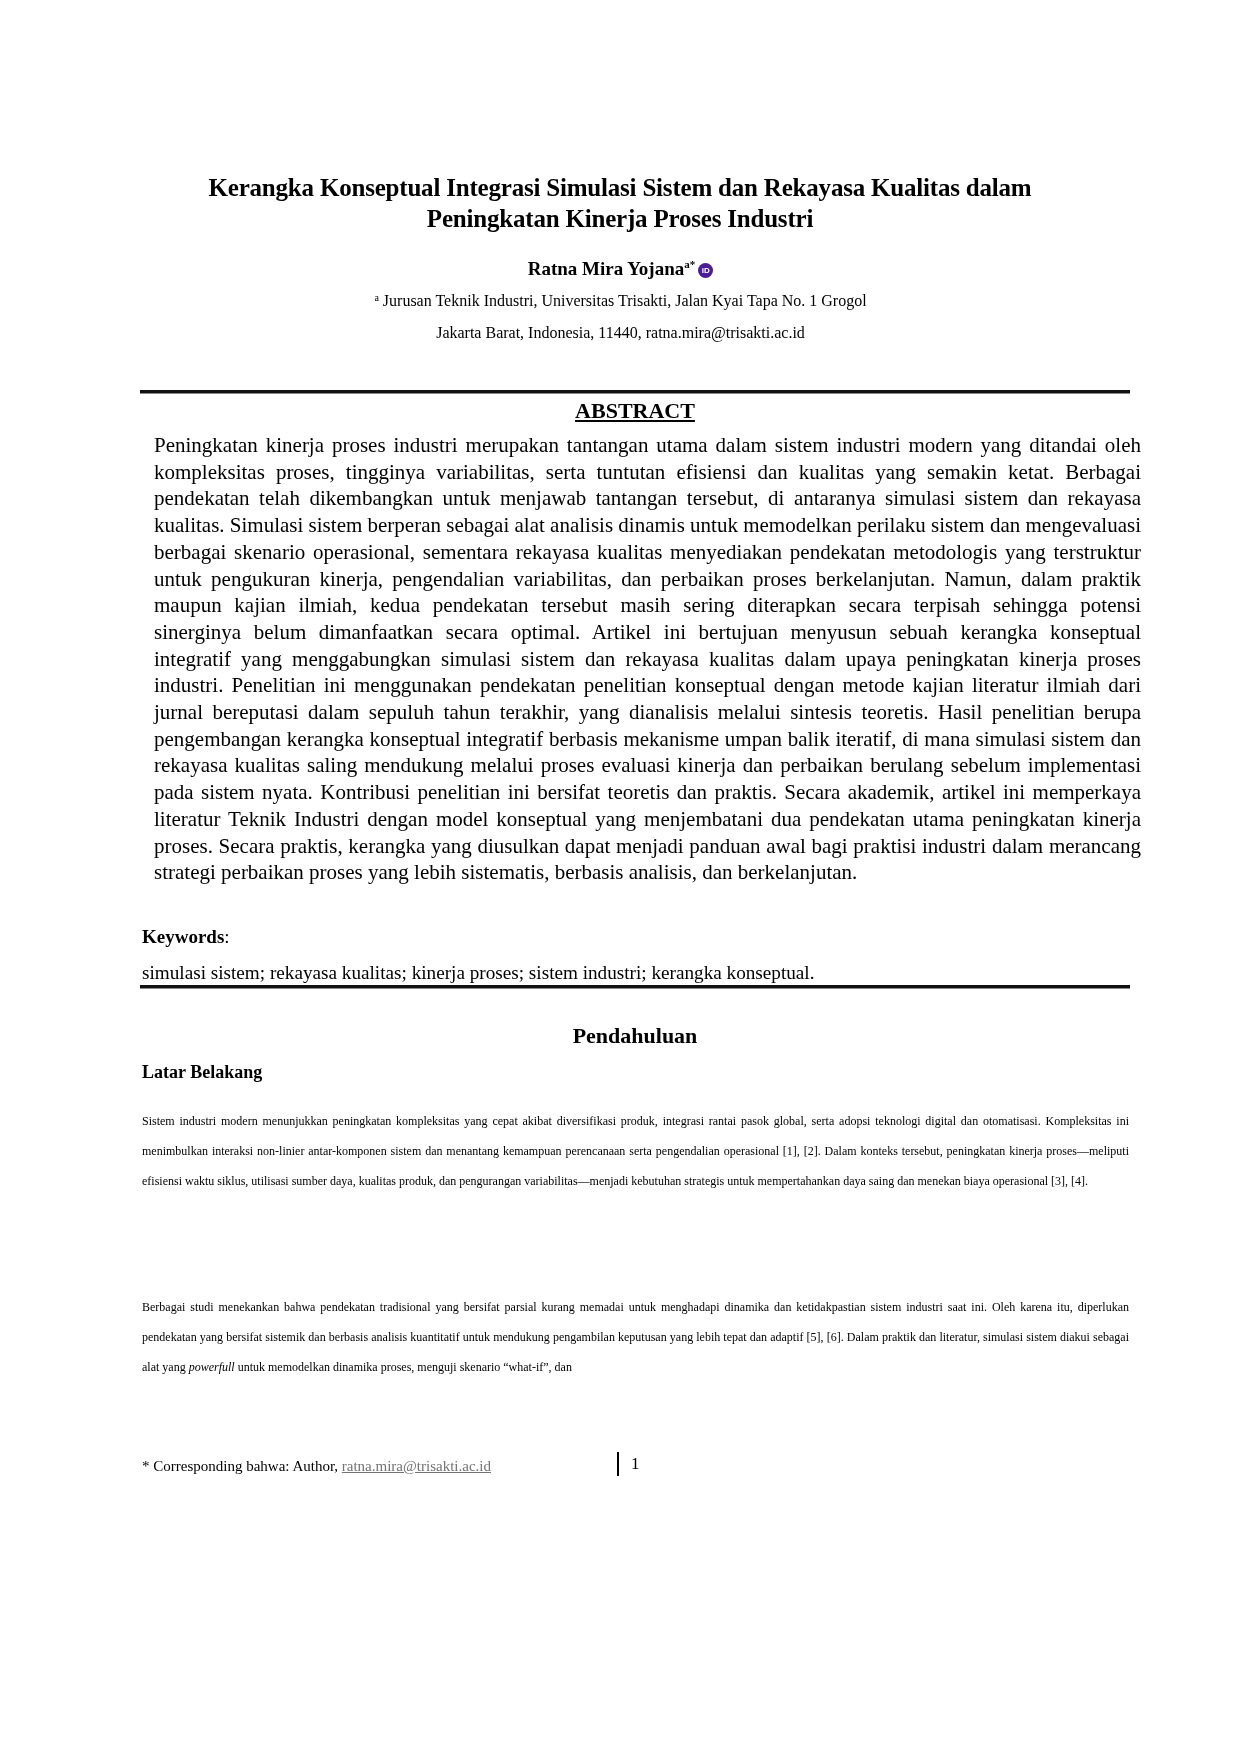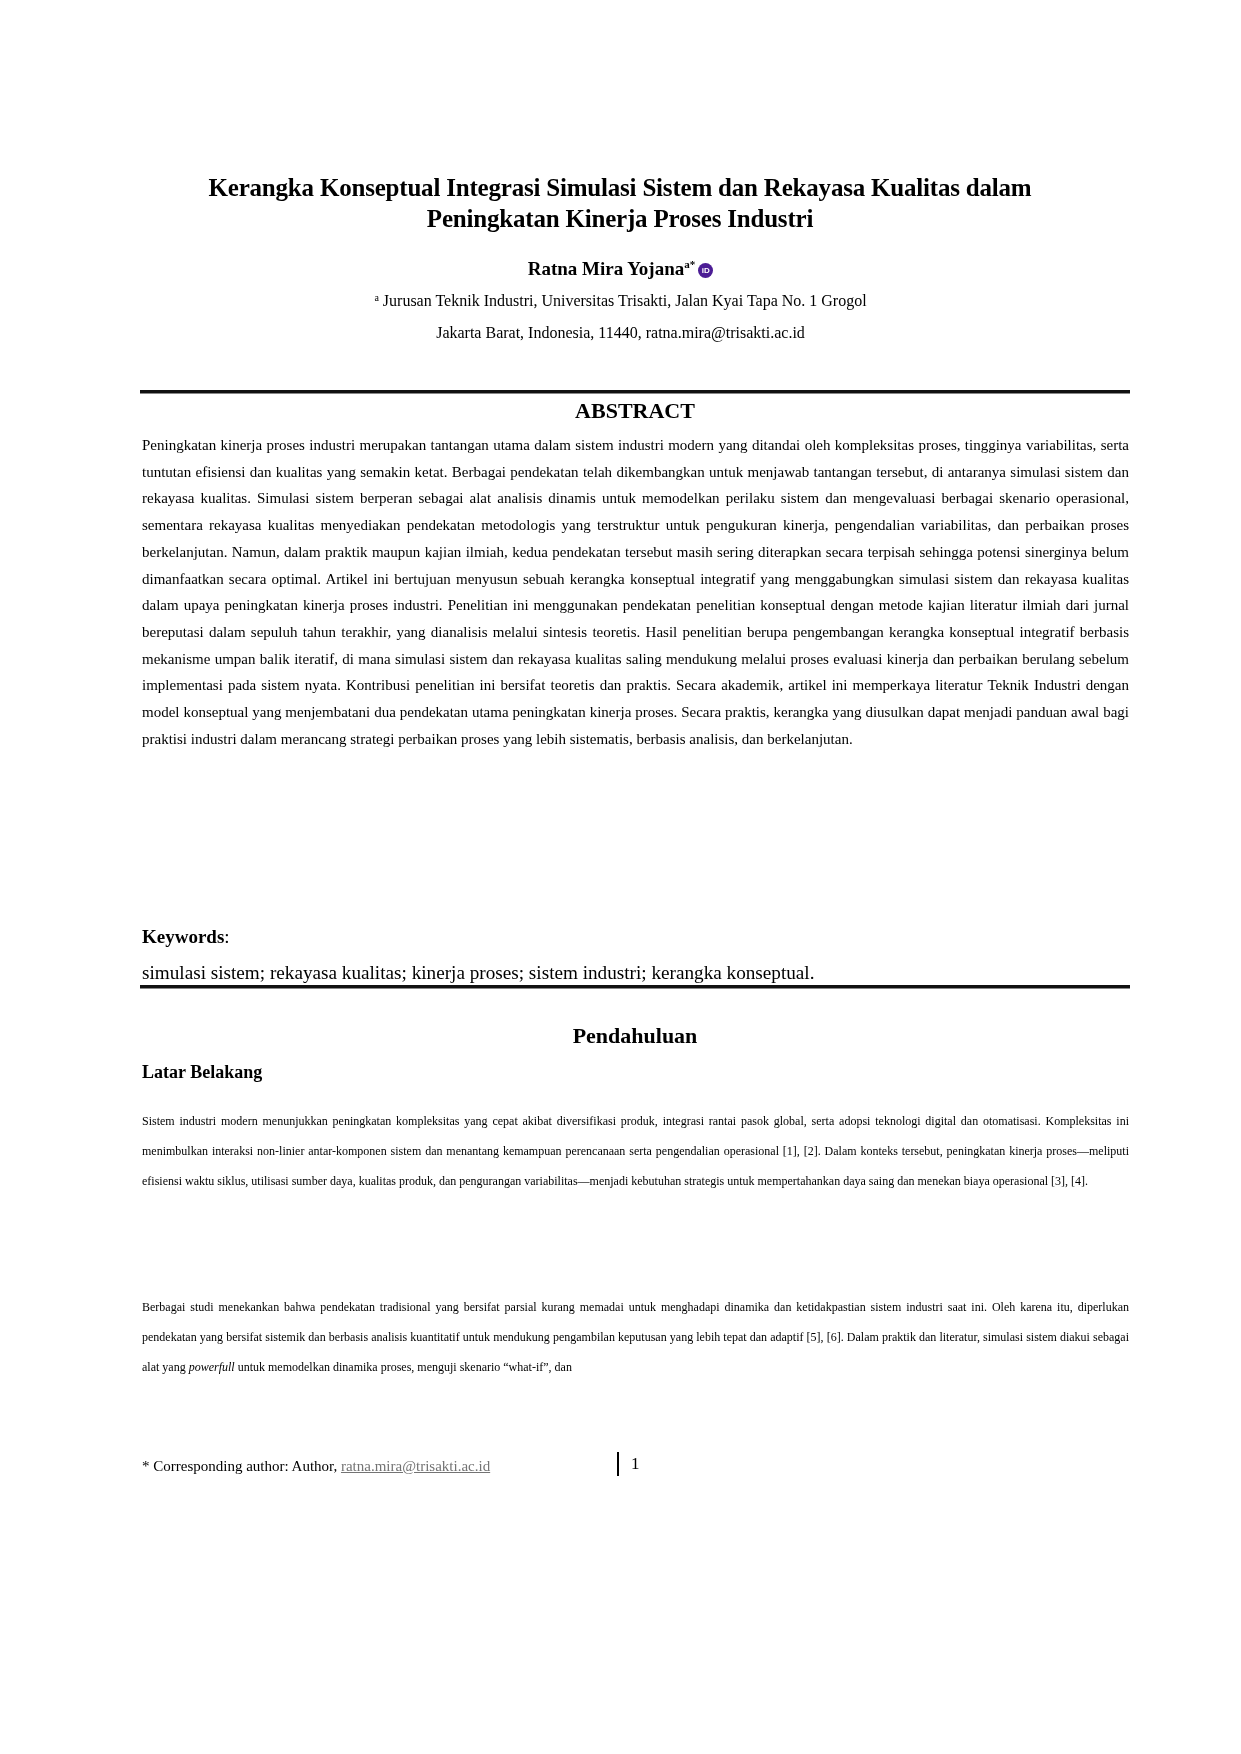--- a/index.html
+++ b/index.html
@@ -29,22 +29,22 @@
   .affil sup { font-size: 10px; vertical-align: 5px; }
   .rule {
     position: absolute; left: 140px; width: 990px; height: 3px; background: #111;
     border-bottom: 1px solid #888;
   }
   .abstract-head {
     position: absolute; left: 140px; width: 990px; top: 440px;
     text-align: center; font-weight: bold; font-size: 22px;
   }
   .abstract-body {
-    position: absolute; left: 142px; width: 987px; top: 483px;
-    font-size: 15px; line-height: 26.7px; text-align: justify;
+    position: absolute; left: 154px; width: 987px; top: 483px;
+    font-size: 21px; line-height: 26.7px; text-align: justify;
   }
   .kw-label {
     position: absolute; left: 142px; top: 1032px; font-size: 19px; font-weight: bold;
   }
   .kw-label span { font-weight: normal; }
   .kw-text {
     position: absolute; left: 142px; top: 1069px; font-size: 19.2px;
   }
   .section-head {
     position: absolute; left: 140px; width: 990px; top: 1137px;
@@ -76,35 +76,35 @@
 </div>
 
 <div class="affil" style="top:292px;">
   <sup>a</sup>
   <span>Jurusan Teknik Industri, Universitas Trisakti, Jalan Kyai Tapa No. 1 Grogol</span>
 </div>
 <div class="affil" style="top:324px;">Jakarta Barat, Indonesia, 11440, ratna.mira@trisakti.ac.id</div>
 
 <div class="rule" style="top:390px;"></div>
 
-<div class="abstract-head" style="top:398px;">ABSTRACT</div>
+<div class="abstract-head" style="top:398px;text-decoration:underline;">ABSTRACT</div>
 <div class="abstract-body" style="top:432px;">Peningkatan kinerja proses industri merupakan tantangan utama dalam sistem industri modern yang ditandai oleh kompleksitas proses, tingginya variabilitas, serta tuntutan efisiensi dan kualitas yang semakin ketat. Berbagai pendekatan telah dikembangkan untuk menjawab tantangan tersebut, di antaranya simulasi sistem dan rekayasa kualitas. Simulasi sistem berperan sebagai alat analisis dinamis untuk memodelkan perilaku sistem dan mengevaluasi berbagai skenario operasional, sementara rekayasa kualitas menyediakan pendekatan metodologis yang terstruktur untuk pengukuran kinerja, pengendalian variabilitas, dan perbaikan proses berkelanjutan. Namun, dalam praktik maupun kajian ilmiah, kedua pendekatan tersebut masih sering diterapkan secara terpisah sehingga potensi sinerginya belum dimanfaatkan secara optimal. Artikel ini bertujuan menyusun sebuah kerangka konseptual integratif yang menggabungkan simulasi sistem dan rekayasa kualitas dalam upaya peningkatan kinerja proses industri. Penelitian ini menggunakan pendekatan penelitian konseptual dengan metode kajian literatur ilmiah dari jurnal bereputasi dalam sepuluh tahun terakhir, yang dianalisis melalui sintesis teoretis. Hasil penelitian berupa pengembangan kerangka konseptual integratif berbasis mekanisme umpan balik iteratif, di mana simulasi sistem dan rekayasa kualitas saling mendukung melalui proses evaluasi kinerja dan perbaikan berulang sebelum implementasi pada sistem nyata. Kontribusi penelitian ini bersifat teoretis dan praktis. Secara akademik, artikel ini memperkaya literatur Teknik Industri dengan model konseptual yang menjembatani dua pendekatan utama peningkatan kinerja proses. Secara praktis, kerangka yang diusulkan dapat menjadi panduan awal bagi praktisi industri dalam merancang strategi perbaikan proses yang lebih sistematis, berbasis analisis, dan berkelanjutan.</div>
 
 <div class="kw-label" style="top:926px;">
   <span style="font-weight:bold">Keywords</span><span>:</span>
 </div>
 <div class="kw-text" style="top:962px;">simulasi sistem; rekayasa kualitas; kinerja proses; sistem industri; kerangka konseptual.</div>
 
 <div class="rule" style="top:985px;"></div>
 
 <div class="section-head" style="top:1023px;">Pendahuluan</div>
 <div class="subsection-head" style="top:1062px;">Latar Belakang</div>
 
 <div class="para" style="top:1106px;">Sistem industri modern menunjukkan peningkatan kompleksitas yang cepat akibat diversifikasi produk, integrasi rantai pasok global, serta adopsi teknologi digital dan otomatisasi. Kompleksitas ini menimbulkan interaksi non-linier antar-komponen sistem dan menantang kemampuan perencanaan serta pengendalian operasional [1], [2]. Dalam konteks tersebut, peningkatan kinerja proses—meliputi efisiensi waktu siklus, utilisasi sumber daya, kualitas produk, dan pengurangan variabilitas—menjadi kebutuhan strategis untuk mempertahankan daya saing dan menekan biaya operasional [3], [4].</div>
 
 <div class="para" style="top:1292px;">
   <span>Berbagai studi menekankan bahwa pendekatan tradisional yang bersifat parsial kurang memadai untuk menghadapi dinamika dan ketidakpastian sistem industri saat ini. Oleh karena itu, diperlukan pendekatan yang bersifat sistemik dan berbasis analisis kuantitatif untuk mendukung pengambilan keputusan yang lebih tepat dan adaptif [5], [6]. Dalam praktik dan literatur, simulasi sistem diakui sebagai alat yang </span><em>powerfull</em><span> untuk memodelkan dinamika proses, menguji skenario “what-if”, dan</span>
 </div>
 
 <div class="footer-note" style="top:1458px;">
-  <span>* Corresponding author: Author, </span><a>ratna.mira@trisakti.ac.id</a>
+  <span>* Corresponding bahwa: Author, </span><a>ratna.mira@trisakti.ac.id</a>
 </div>
 <div class="page-num" style="top:1452px;">1</div>
 
 </body></html>

